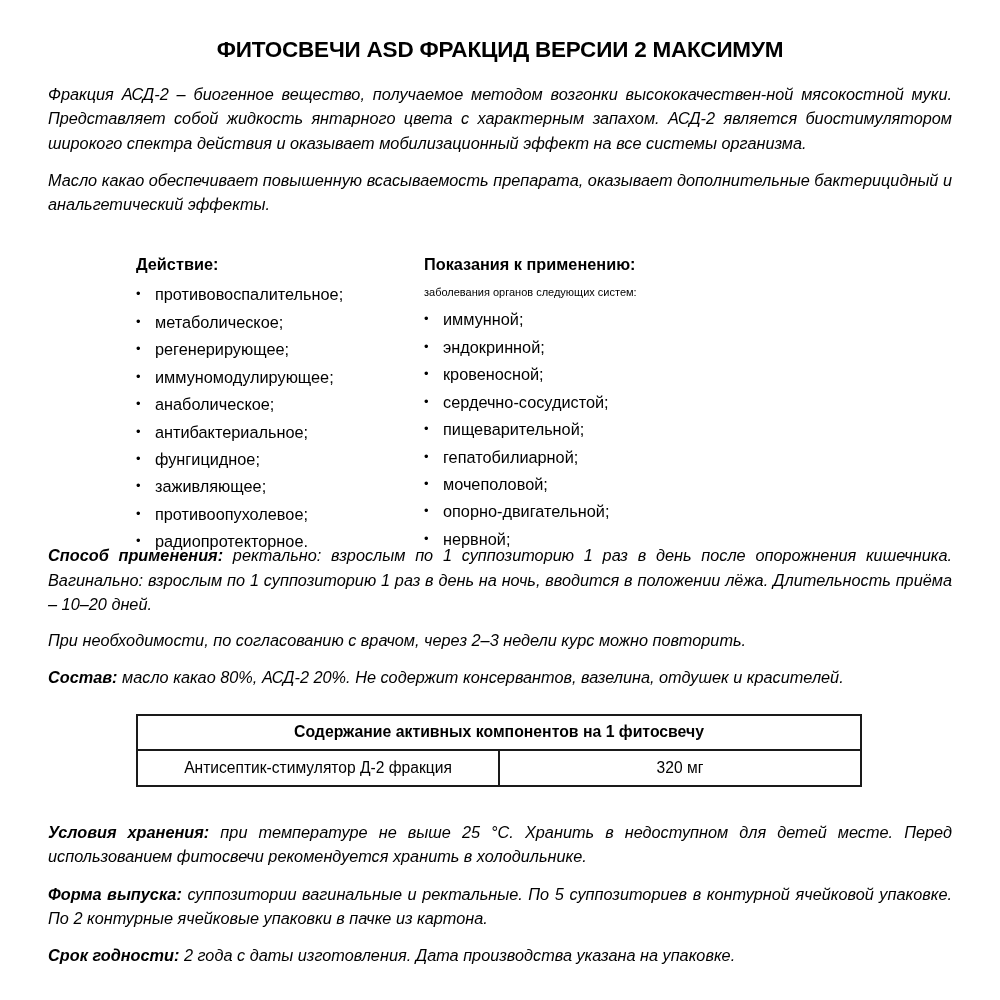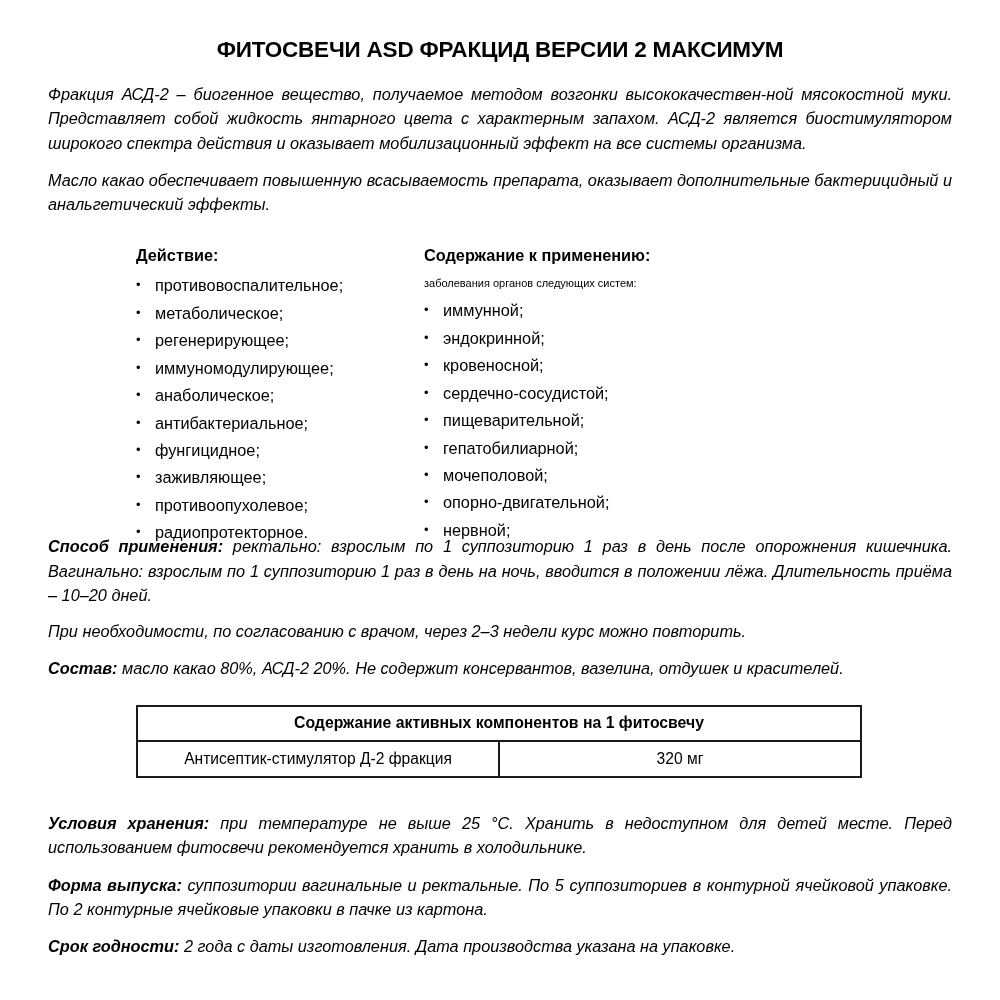--- a/index.html
+++ b/index.html
@@ -60,21 +60,21 @@
   .para.p-contra { padding-top: 0; }
   .para.p-storage { padding-top: 13px; }
   .para.p-form { padding-top: 13px; }
   .para.p-shelf { padding-top: 13px; }
 
   .lbl { font-weight: bold; }
 
   
   .cols {
     position: relative;
-    margin-top: 28px;
+    margin-top: 37px;
     height: 290px;
   }
   .col {
     position: absolute;
     top: 0;
   }
   .col-left  { left: 88px;  width: 290px; }
   .col-right { left: 376px; width: 420px; }
 
   .col-head {
@@ -164,21 +164,21 @@
           <li>анаболическое;</li>
           <li>антибактериальное;</li>
           <li>фунгицидное;</li>
           <li>заживляющее;</li>
           <li>противоопухолевое;</li>
           <li>радиопротекторное.</li>
         </ul>
       </div>
 
       <div class="col col-right">
-        <div class="col-head">Содержание к применению:</div>
+        <div class="col-head">Показания к применению:</div>
         <div class="col-intro">заболевания органов следующих систем:</div>
         <ul class="bullets">
           <li>иммунной;</li>
           <li>эндокринной;</li>
           <li>кровеносной;</li>
           <li>сердечно-сосудистой;</li>
           <li>пищеварительной;</li>
           <li>гепатобилиарной;</li>
           <li>мочеполовой;</li>
           <li>опорно-двигательной;</li>

